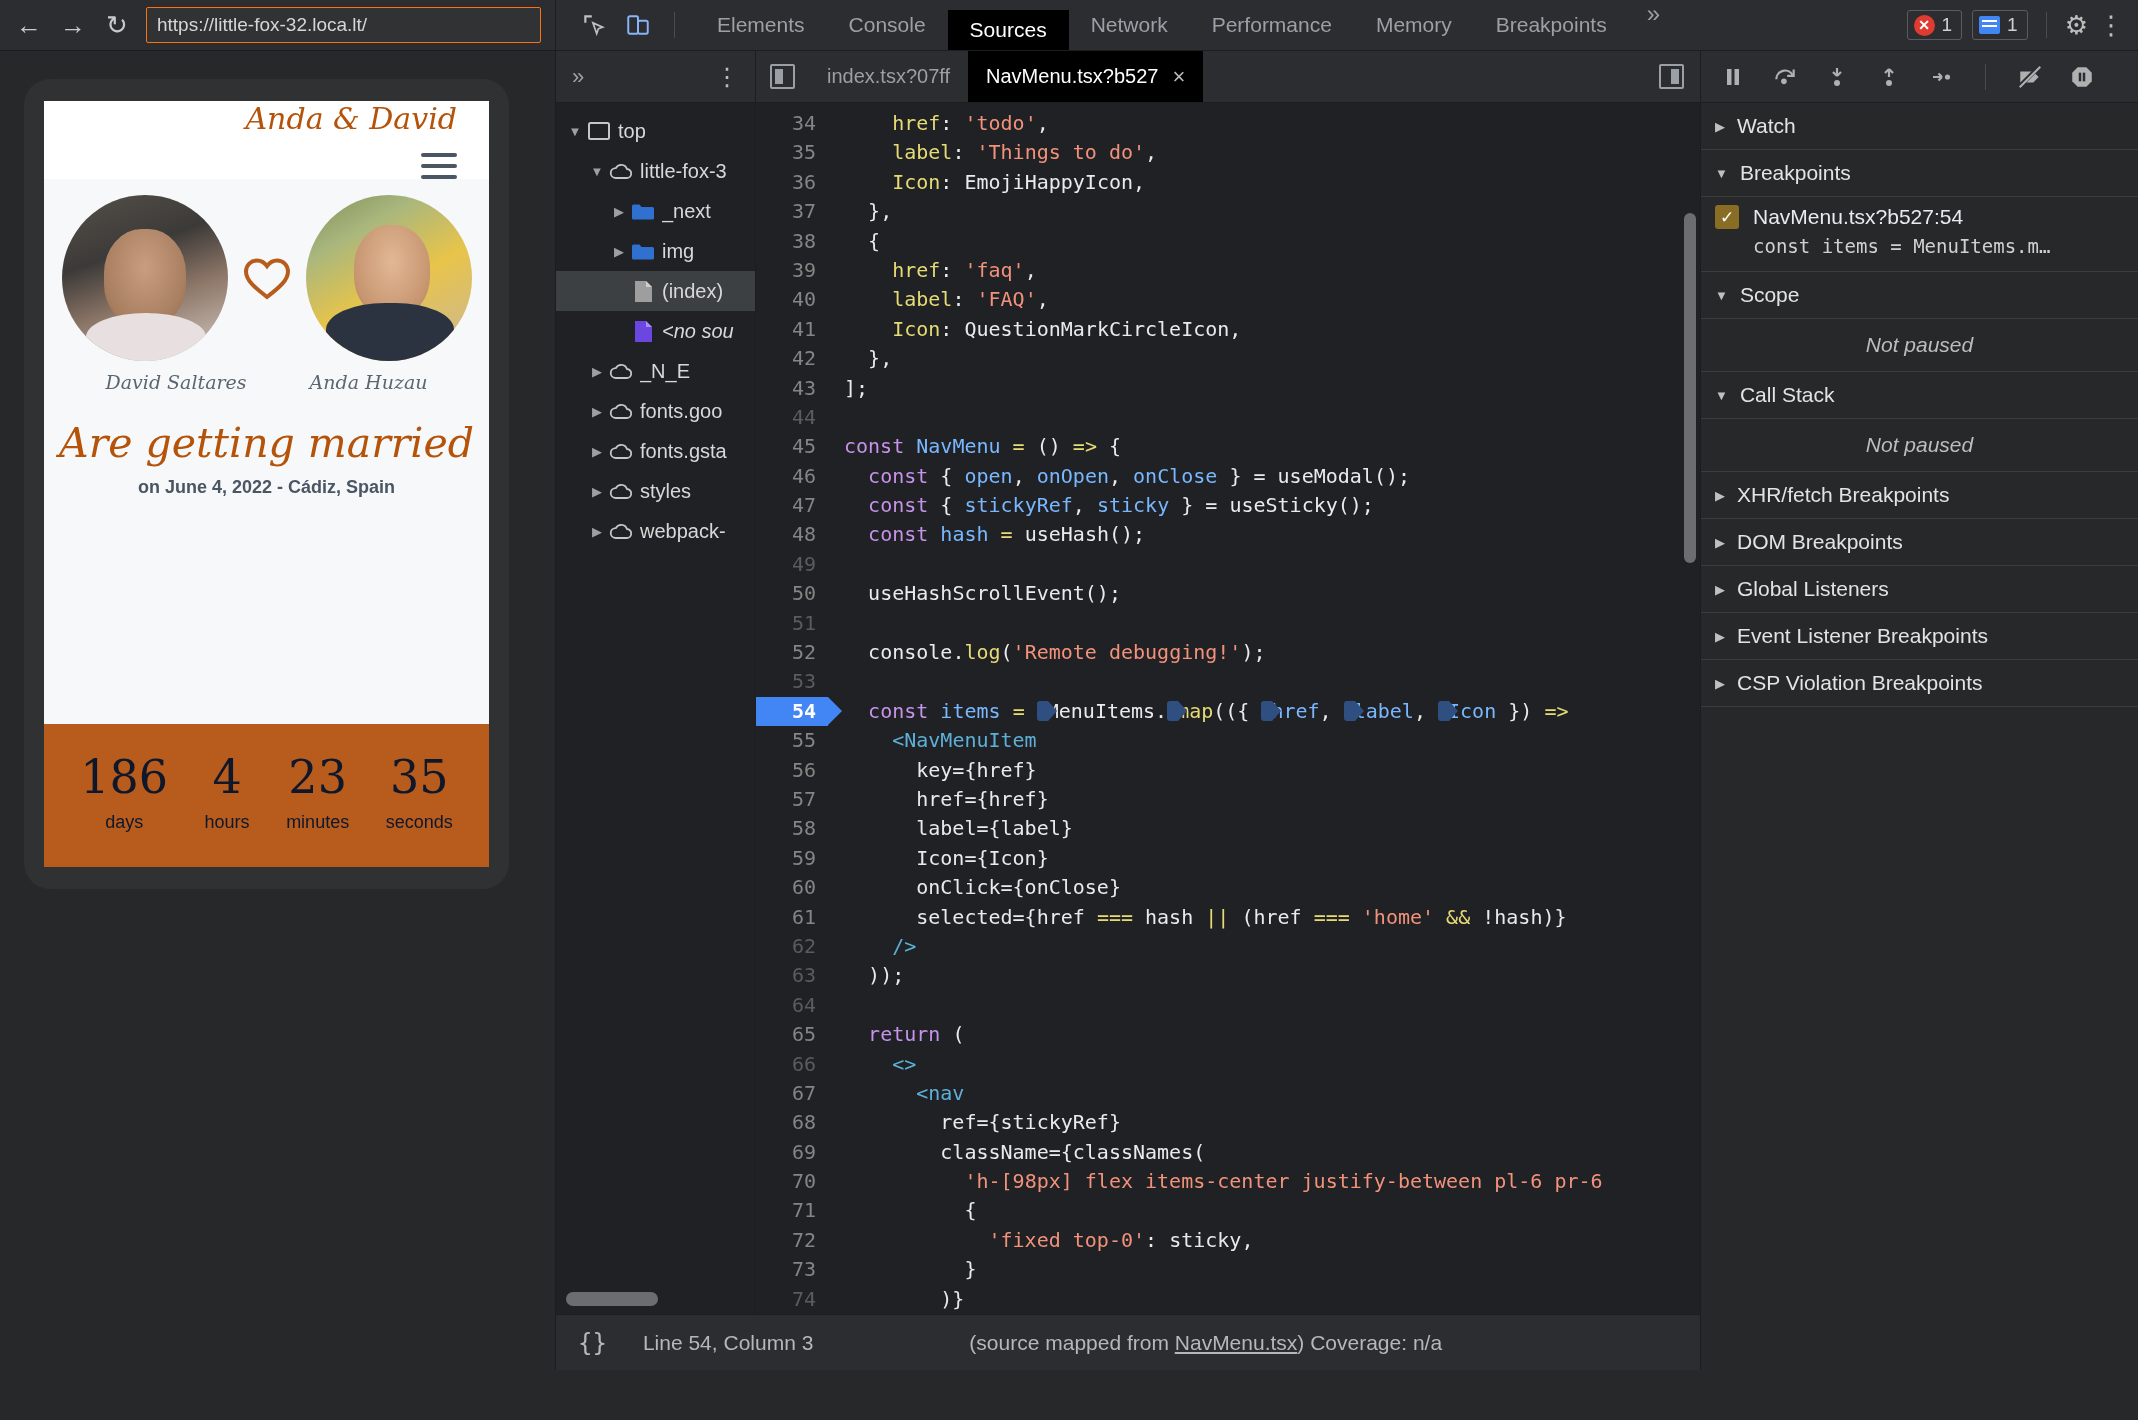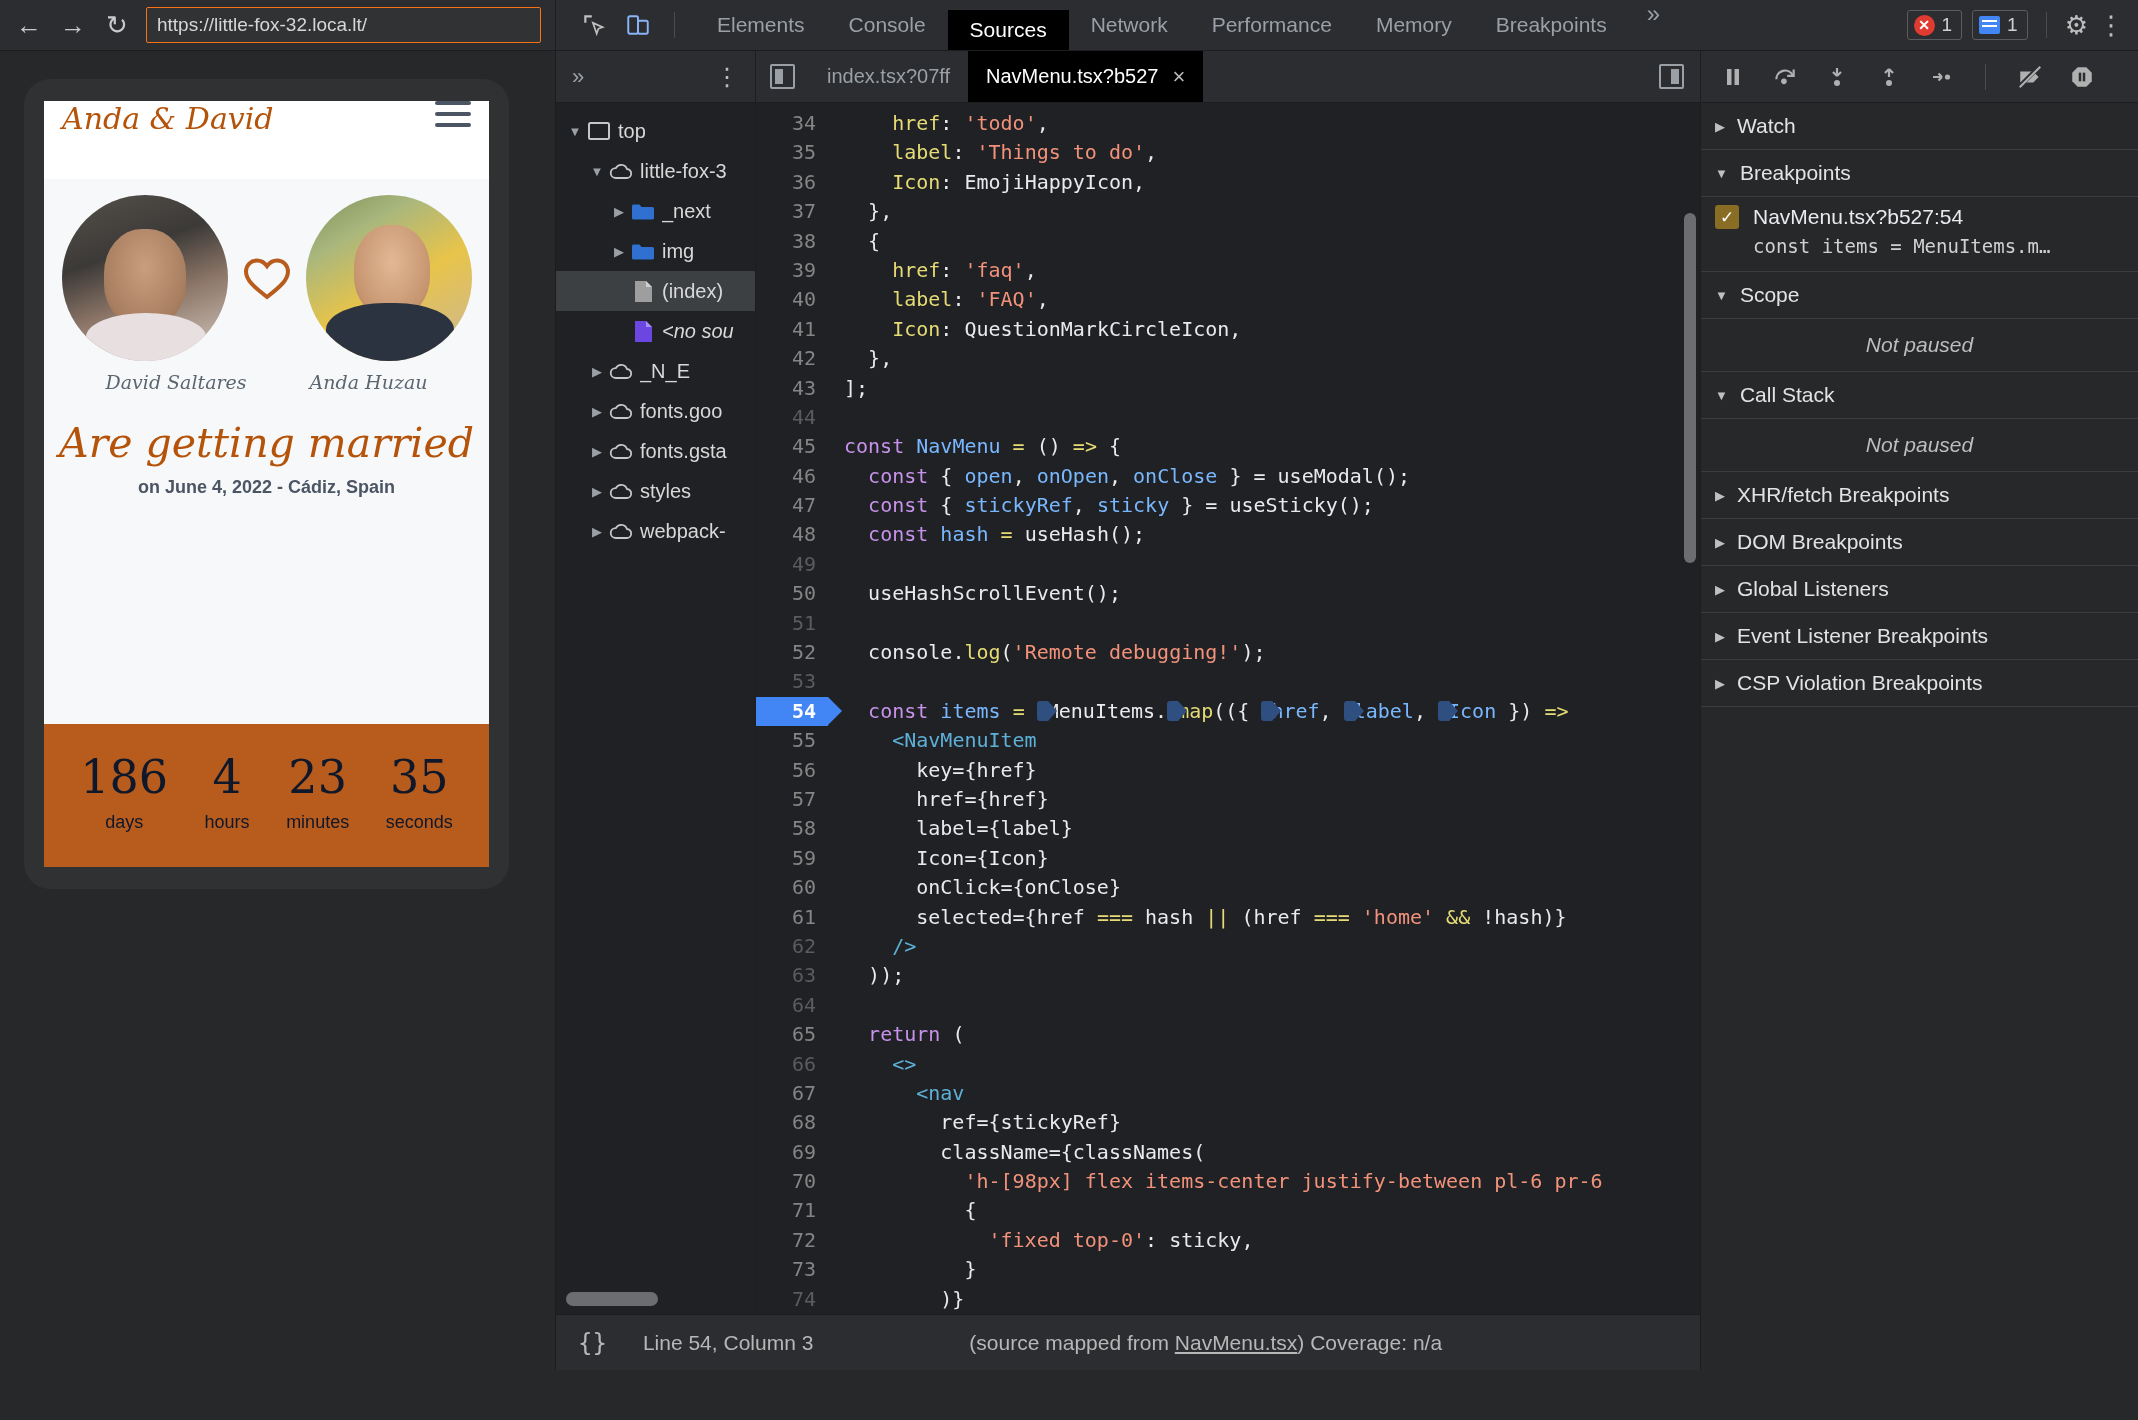--- a/index.html
+++ b/index.html
@@ -72,21 +72,21 @@
   
   .body-row { display: flex; height: calc(1420px - 50px - 51px); }
 
   
   .preview-pane { width: 555px; background: #26282a; padding: 28px 24px; }
   .phone-frame {
     width: 485px; height: 810px; background: #2f3133;
     border-radius: 26px; padding: 22px 20px;
   }
   .phone-screen { width: 100%; height: 100%; background: #f7f8f9; overflow: hidden; display:flex; flex-direction: column;}
-  .site-header { height: 78px; background: #fff; display: flex; align-items: flex-start; justify-content: space-between; padding: 0 18px;}
+  .site-header { height: 78px; background: #fff; display: flex; align-items: flex-end; justify-content: space-between; padding: 0 32px; flex-direction: column;}
   .site-brand { color: #b45309; font-size: 30px; font-family: "DejaVu Serif", serif; font-style: italic; }
   .hamburger { width: 36px; }
   .hamburger span { display: block; height: 4px; background: #4b5563; border-radius: 2px; margin-bottom: 7px; }
   .hamburger span:last-child { margin-bottom: 0; }
   .couple { display: flex; align-items: center; justify-content: center; gap: 14px; padding: 16px 14px 0; }
   .avatar { width: 166px; height: 166px; border-radius: 50%; overflow: hidden; position: relative; }
   .av-david { background: linear-gradient(160deg,#55504a 0%,#3c3a38 35%,#8a7466 60%,#d9cfc6 100%); }
   .av-david:before { content:""; position:absolute; left:42px; top:34px; width:82px; height:96px; border-radius:46% 46% 42% 42%;
      background: radial-gradient(ellipse at 50% 40%, #c99e7f 0%, #a97f61 70%, #8d6748 100%); }
   .av-david:after { content:""; position:absolute; left:24px; bottom:0; width:120px; height:48px; border-radius: 50% 50% 0 0;

